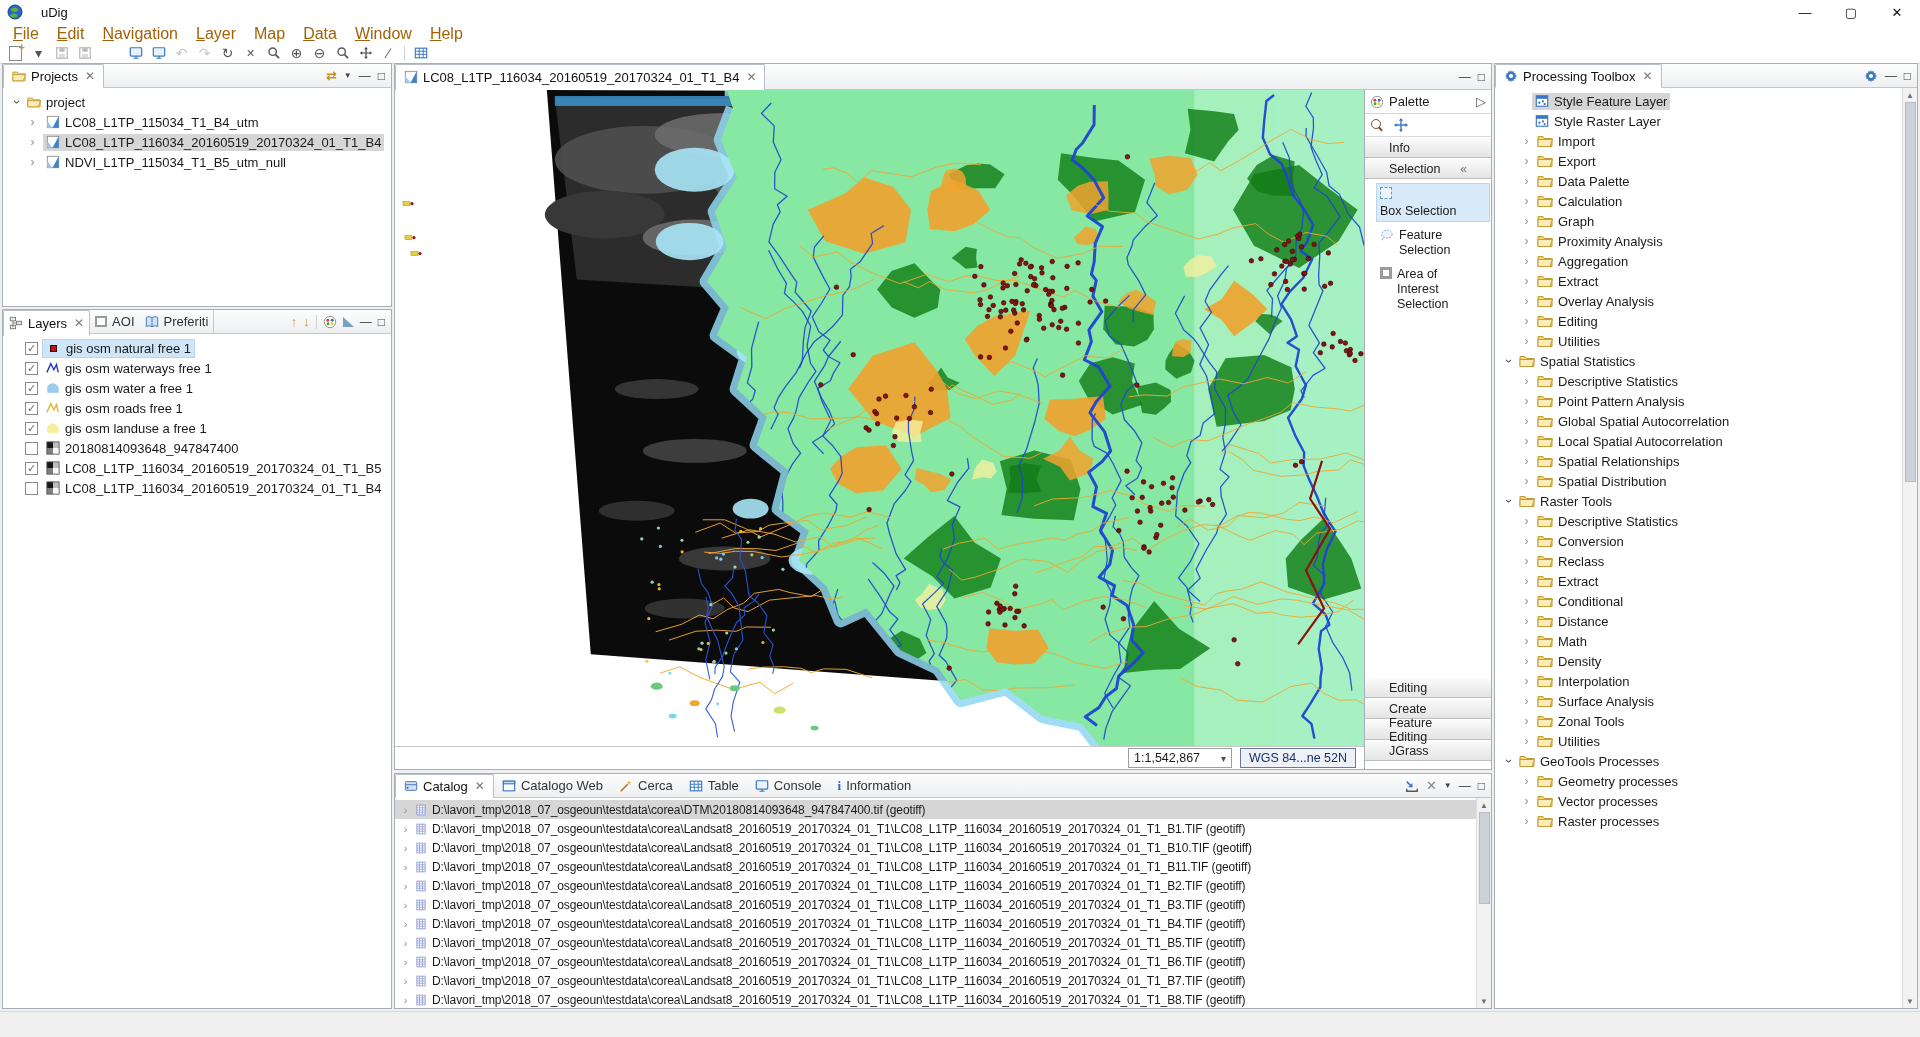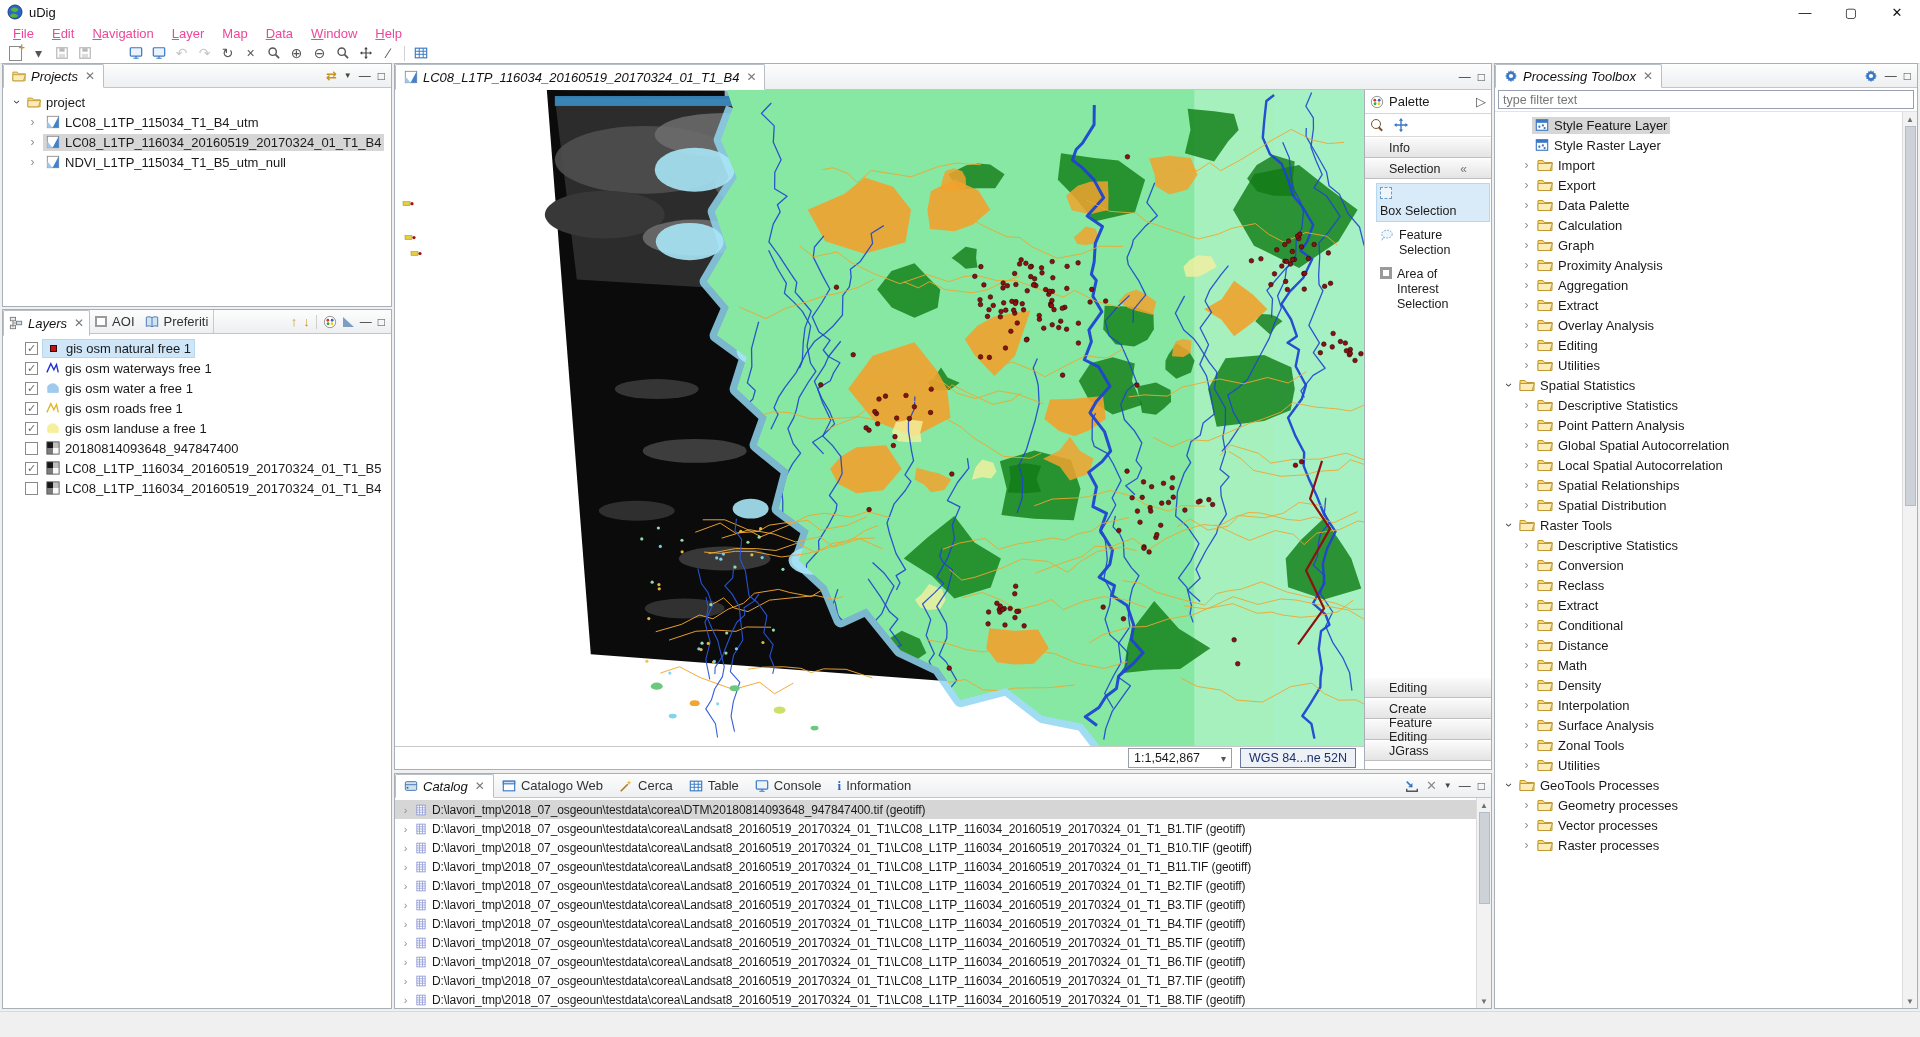--- a/index.html
+++ b/index.html
@@ -1,38 +1,38 @@
 <!DOCTYPE html>
 <html><head>
 <meta charset="utf-8">
 <style>
   * { margin:0; padding:0; box-sizing:border-box; }
   html,body { width:1920px; height:1037px; overflow:hidden; }
   body { font-family:"Liberation Sans","DejaVu Sans",sans-serif; font-size:13px; color:#1a1a1a; background:#f0f0f0; }
   #app { position:relative; width:1920px; height:1037px; background:#f0f0f0; }
 
   
-  .titlebar { height:24px; background:#fff; display:flex; align-items:center; padding-left:7px; gap:6px; }
+  .titlebar { height:24px; background:#fff; display:flex; align-items:center; padding-left:7px; gap:18px; }
   .titlebar .title { font-size:13px; color:#111; }
   .wincontrols { margin-left:auto; display:flex; height:24px; }
   .winbtn { width:46px; height:24px; display:flex; align-items:center; justify-content:center; font-size:13px; color:#111; }
   .menubar { height:19px; background:#fff; display:flex; align-items:center; padding-left:4px; }
-  .menu-item { padding:0 9px; font-size:13px; color:#ec4899; }
+  .menu-item { padding:0 9px; font-size:16px; color:#a16207; }
   .menu-item u { text-decoration:underline; }
   .toolbar { height:21px; background:#fff; display:flex; align-items:center; padding-left:4px; border-bottom:1px solid #e2e2e2; }
   .tbtn { width:23px; height:20px; display:flex; align-items:center; justify-content:center; font-size:14px; color:#555; }
   .tbtn.disabled { color:#c6c6c6; }
   .tgap { width:28px; }
   .tsep { width:1px; height:15px; background:#d2d2d2; margin:0 4px; }
 
   
   .panel { position:absolute; background:#fff; border:1px solid #a9afb8; display:flex; flex-direction:column; }
   .tabstrip { display:flex; align-items:stretch; height:24px; background:linear-gradient(#fdfdfd,#edeff1); border-bottom:1px solid #c0c6cc; flex:0 0 24px; }
   .tab { display:flex; align-items:center; gap:5px; padding:0 8px; font-size:13px; color:#333; white-space:nowrap; }
-  .tab.active { background:#fff; border:1px solid #b9bfc6; border-bottom-color:#fff; border-radius:2px 2px 0 0; margin-bottom:-1px; color:#111;font-style:italic; }
+  .tab.active { background:#fff; border:1px solid #b9bfc6; border-bottom-color:#fff; border-radius:2px 2px 0 0; margin-bottom:-1px; color:#111; }
   .tabx { color:#777; font-size:12px; margin-left:2px; }
   .strip-icons { margin-left:auto; display:flex; align-items:center; gap:7px; padding:0 6px; color:#5a5a5a; }
   .mini { font-size:12px; color:#444; }
   .gold { color:#c8931f; font-weight:bold; }
 
   .trow { display:flex; align-items:center; height:20px; gap:5px; padding-left:8px; white-space:nowrap; font-size:13px; }
   .chev { width:11px; flex:0 0 11px; color:#8f8f8f; font-size:12px; text-align:center; display:inline-block; }
   .chev.open { transform:rotate(90deg); color:#3c3c3c; }
   .hl-blue { background:#cfe6f8; outline:1px solid #b7d7ef; }
   .hl-gray { background:#d6d6d6; }
@@ -1052,23 +1052,20 @@
         <span class="tabx">✕</span>
       </div>
       <div class="strip-icons">
         <svg class="ic14" style="color:#3b78c4">
             <use href="#s-gear"></use>
           </svg>
         <span class="mini">—</span>
         <span class="mini">□</span>
       </div>
     </div>
-    <div class="filterrow">
-      <input type="text" placeholder="type filter text" style="">
-    </div>
     <div class="treearea" id="toolbox-tree">
         <div style="padding-top: 3px;">
           <div class="trow" style="padding-left: 26px;">
             <span class="selwrap hl-gray" style="margin-left: 11px;">
               <svg class="ic14">
                 <use href="#s-stylewin"></use>
               </svg>
               <span>Style Feature Layer</span>
             </span>
           </div>

